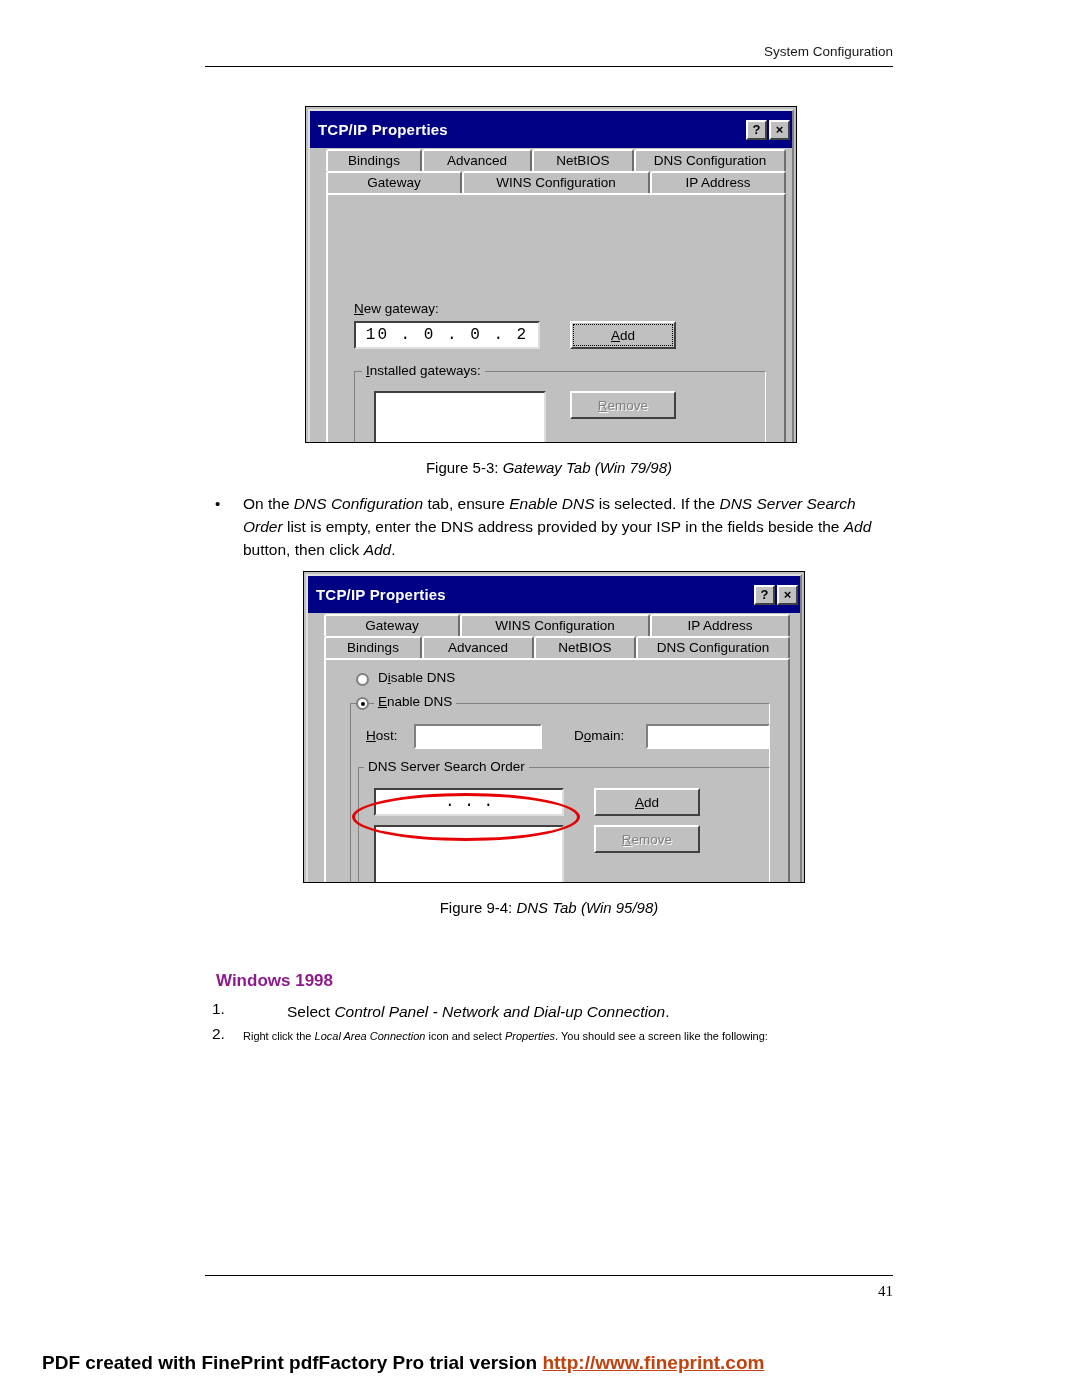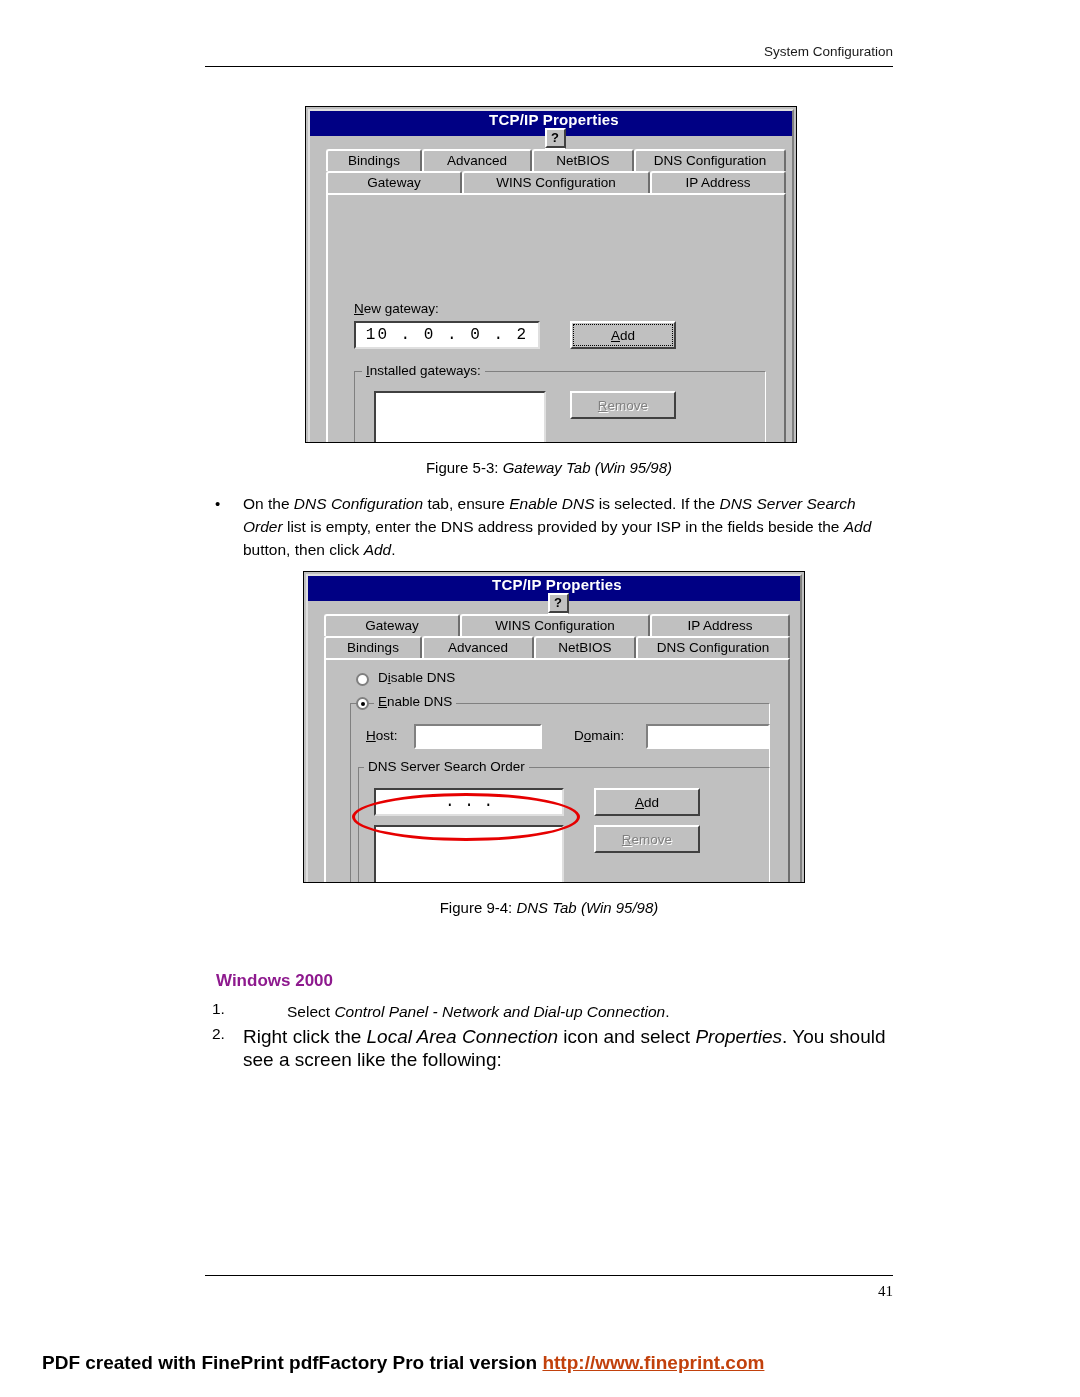--- a/index.html
+++ b/index.html
@@ -50,27 +50,26 @@
     border-left: 2px solid #dfdfdf;
     border-top: 2px solid #dfdfdf;
     border-right: 2px solid #808080;
     box-sizing: border-box;
   }
   .titlebar {
     position: absolute;
     left: 4px;
     top: 4px;
     right: 4px;
-    height: 25px;
+    height: 37px;
     background: #000084;
     display: flex;
     align-items: center;
     padding: 0 2px 0 8px;
     box-sizing: border-box;
-    flex-direction: column;
   }
   .titlebar .title-text {
     color: #ffffff;
     font-weight: bold;
     font-size: 15px;
     letter-spacing: 0.2px;
     flex: 1;
     white-space: nowrap;
   }
   .tb-btn {
@@ -334,21 +333,21 @@
     <div class="group-box" style="left:26px; top:176px; width:412px; height:75px;"></div>
     <div class="group-title" style="left:34px; top:168px;"><u>I</u>nstalled gateways:</div>
 
     <div class="listbox" style="left:46px; top:196px; width:172px; height:55px;"></div>
 
     <div class="win-btn disabled" style="left:242px; top:196px; width:106px; height:28px;"><u>R</u>emove</div>
   </div>
 </div>
 
 <div class="figcaption" style="top:459px;">
-  <span>Figure 5-3: </span><i>Gateway Tab (Win 95/98)</i>
+  <span>Figure 5-3: </span><i>Gateway Tab (Win 79/98)</i>
 </div>
 
 <div class="bullet-mark" style="left:215px; top:495px;">•</div>
 <div class="bullet-body" style="left:243px; top:492px; width:650px; font-size:15.5px; line-height:23px;"><span>On the </span><i>DNS Configuration</i><span> tab, ensure </span><i>Enable DNS</i><span> is selected. If the </span><i>DNS Server Search Order</i><span> list is empty, enter the DNS address provided by your ISP in the fields beside the </span><i>Add</i><span> button, then click </span><i>Add</i><span>.</span></div>
 
 <div class="win-dialog" style="left:303px; top:571px; width:502px; height:312px;">
   <div class="inner-frame"></div>
 
   <div class="titlebar">
     <span class="title-text">TCP/IP Properties</span>
@@ -392,25 +391,25 @@
     <div class="win-btn disabled" style="left:268px; top:165px; width:106px; height:28px;"><u>R</u>emove</div>
   </div>
 </div>
 
 <div class="red-ellipse" style="left:352px; top:793px; width:228px; height:48px;"></div>
 
 <div class="figcaption" style="top:899px;">
   <span>Figure 9-4: </span><i>DNS Tab (Win 95/98)</i>
 </div>
 
-<div class="section-head" style="left:216px; top:971px;">Windows 2000</div>
+<div class="section-head" style="left:216px; top:971px;">Windows 1998</div>
 
 <div class="num-mark" style="left:212px; top:1000px;">1.</div>
 <div class="num-body" style="left:243px; top:1000px; width:650px; font-size:15.5px; line-height:23px;margin-left:44px;"><span>Select </span><i>Control Panel - Network and Dial-up Connection</i><span>.</span></div>
 
 <div class="num-mark" style="left:212px; top:1025px;">2.</div>
-<div class="num-body" style="left:243px; top:1025px; width:650px; font-size:19px; line-height:23px;"><span>Right click the </span><i>Local Area Connection</i><span> icon and select </span><i>Properties</i><span>. You should see a screen like the following:</span></div>
+<div class="num-body" style="left:243px; top:1025px; width:650px; font-size:11px; line-height:23px;"><span>Right click the </span><i>Local Area Connection</i><span> icon and select </span><i>Properties</i><span>. You should see a screen like the following:</span></div>
 
 <div class="footer-rule"></div>
 <div class="page-num">41</div>
 <div class="fineprint">
   <span>PDF created with FinePrint pdfFactory Pro trial version </span><span class="url">http://www.fineprint.com</span>
 </div>
 
 </body></html>

